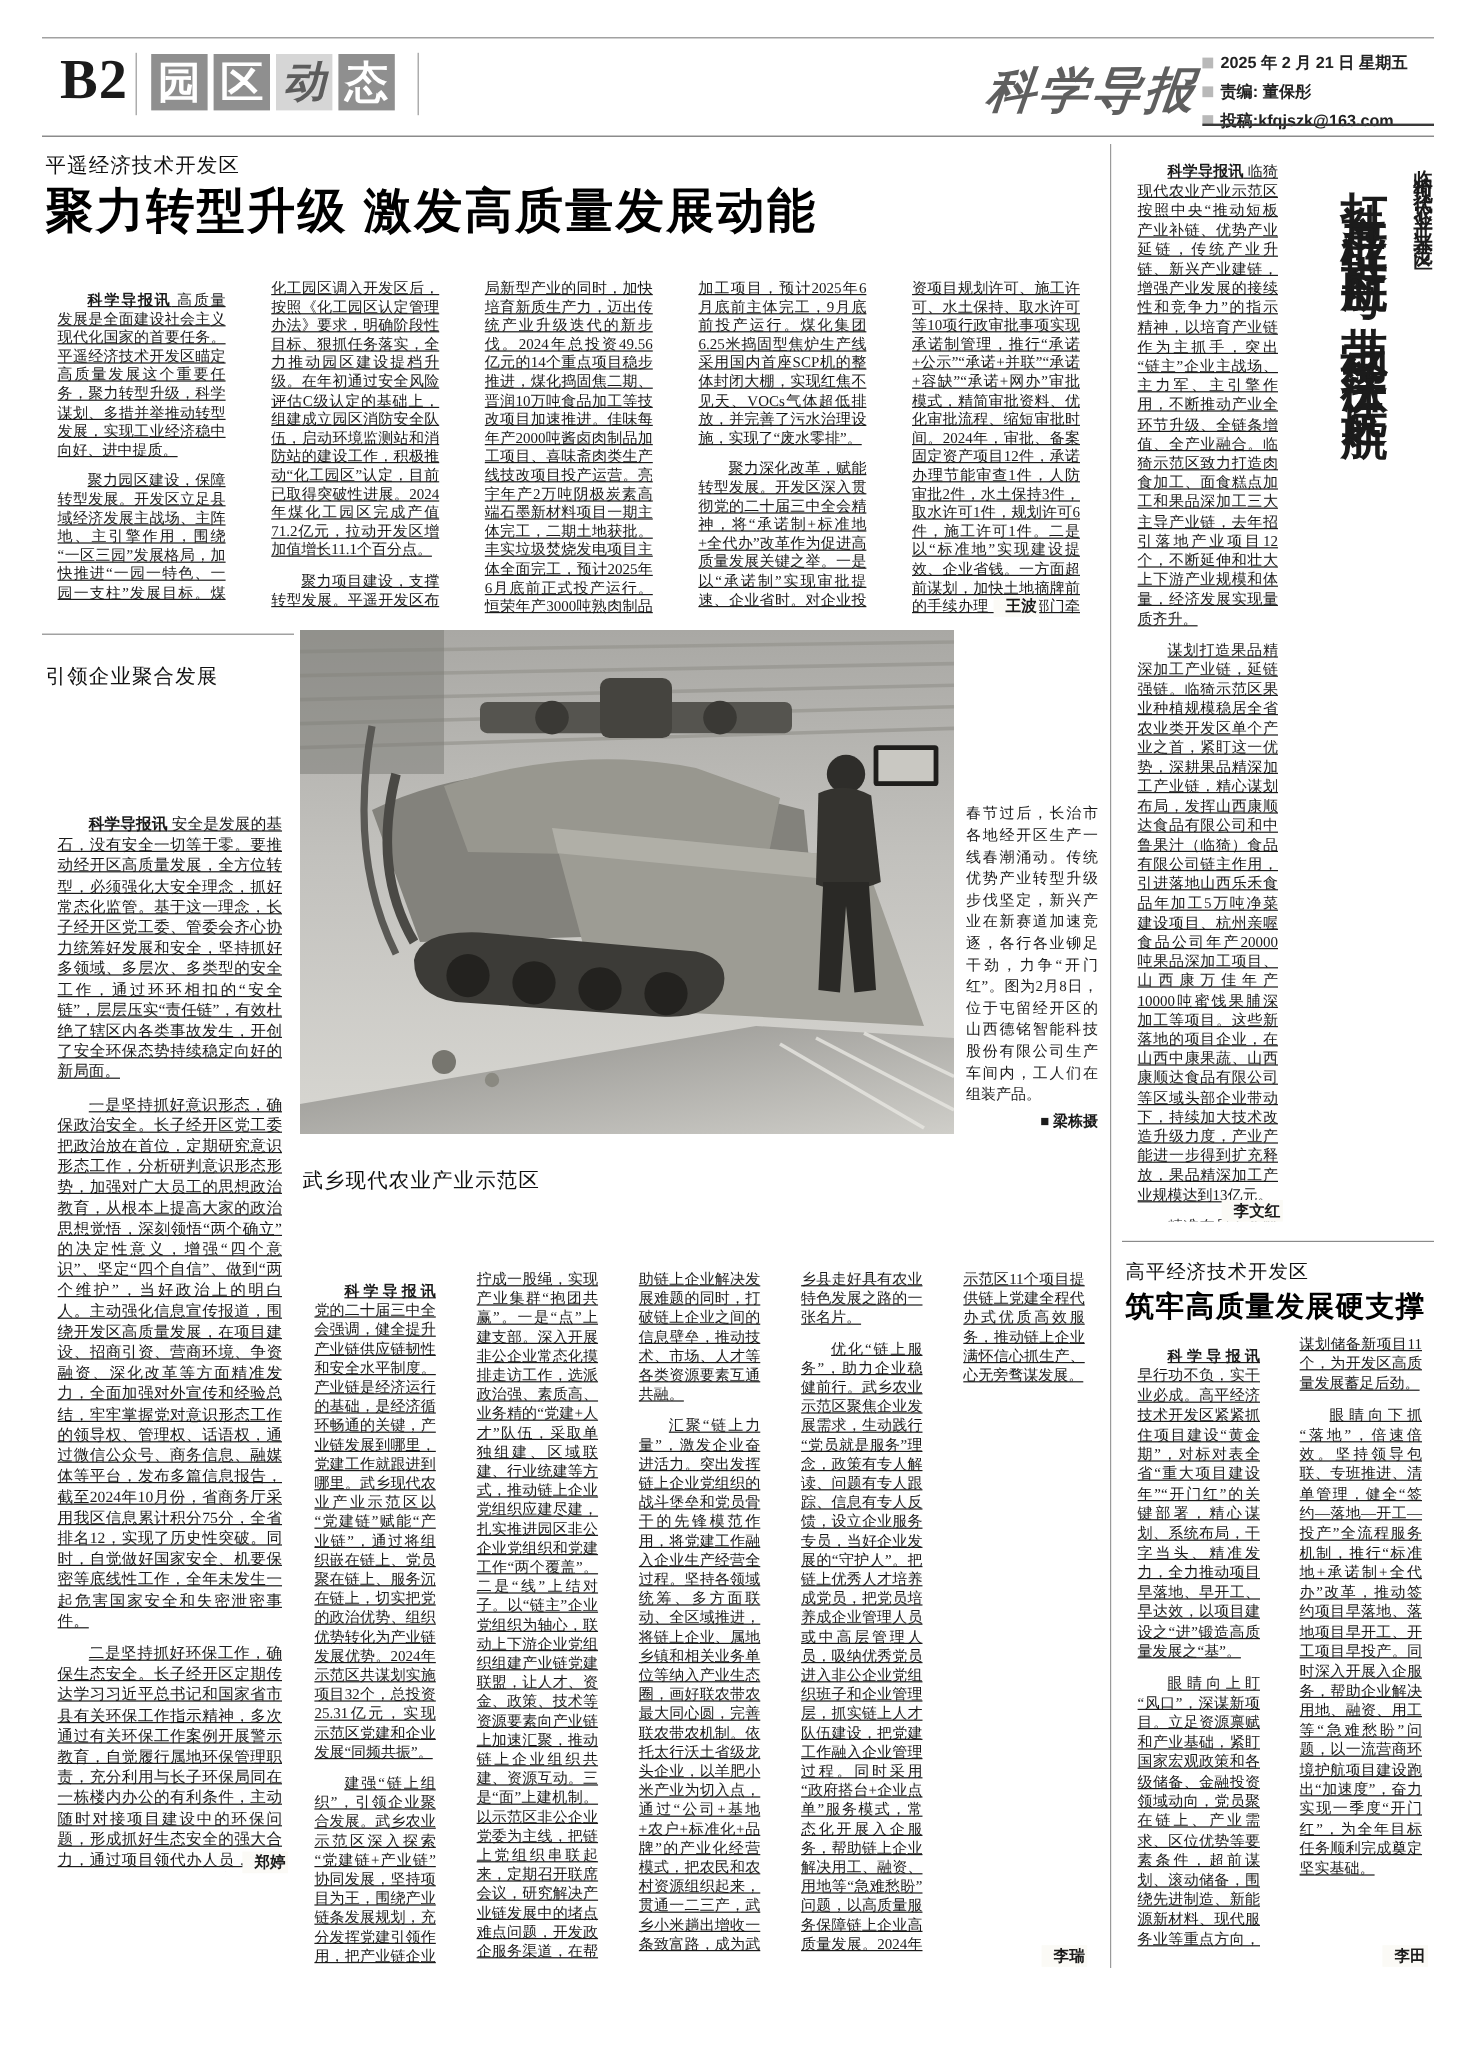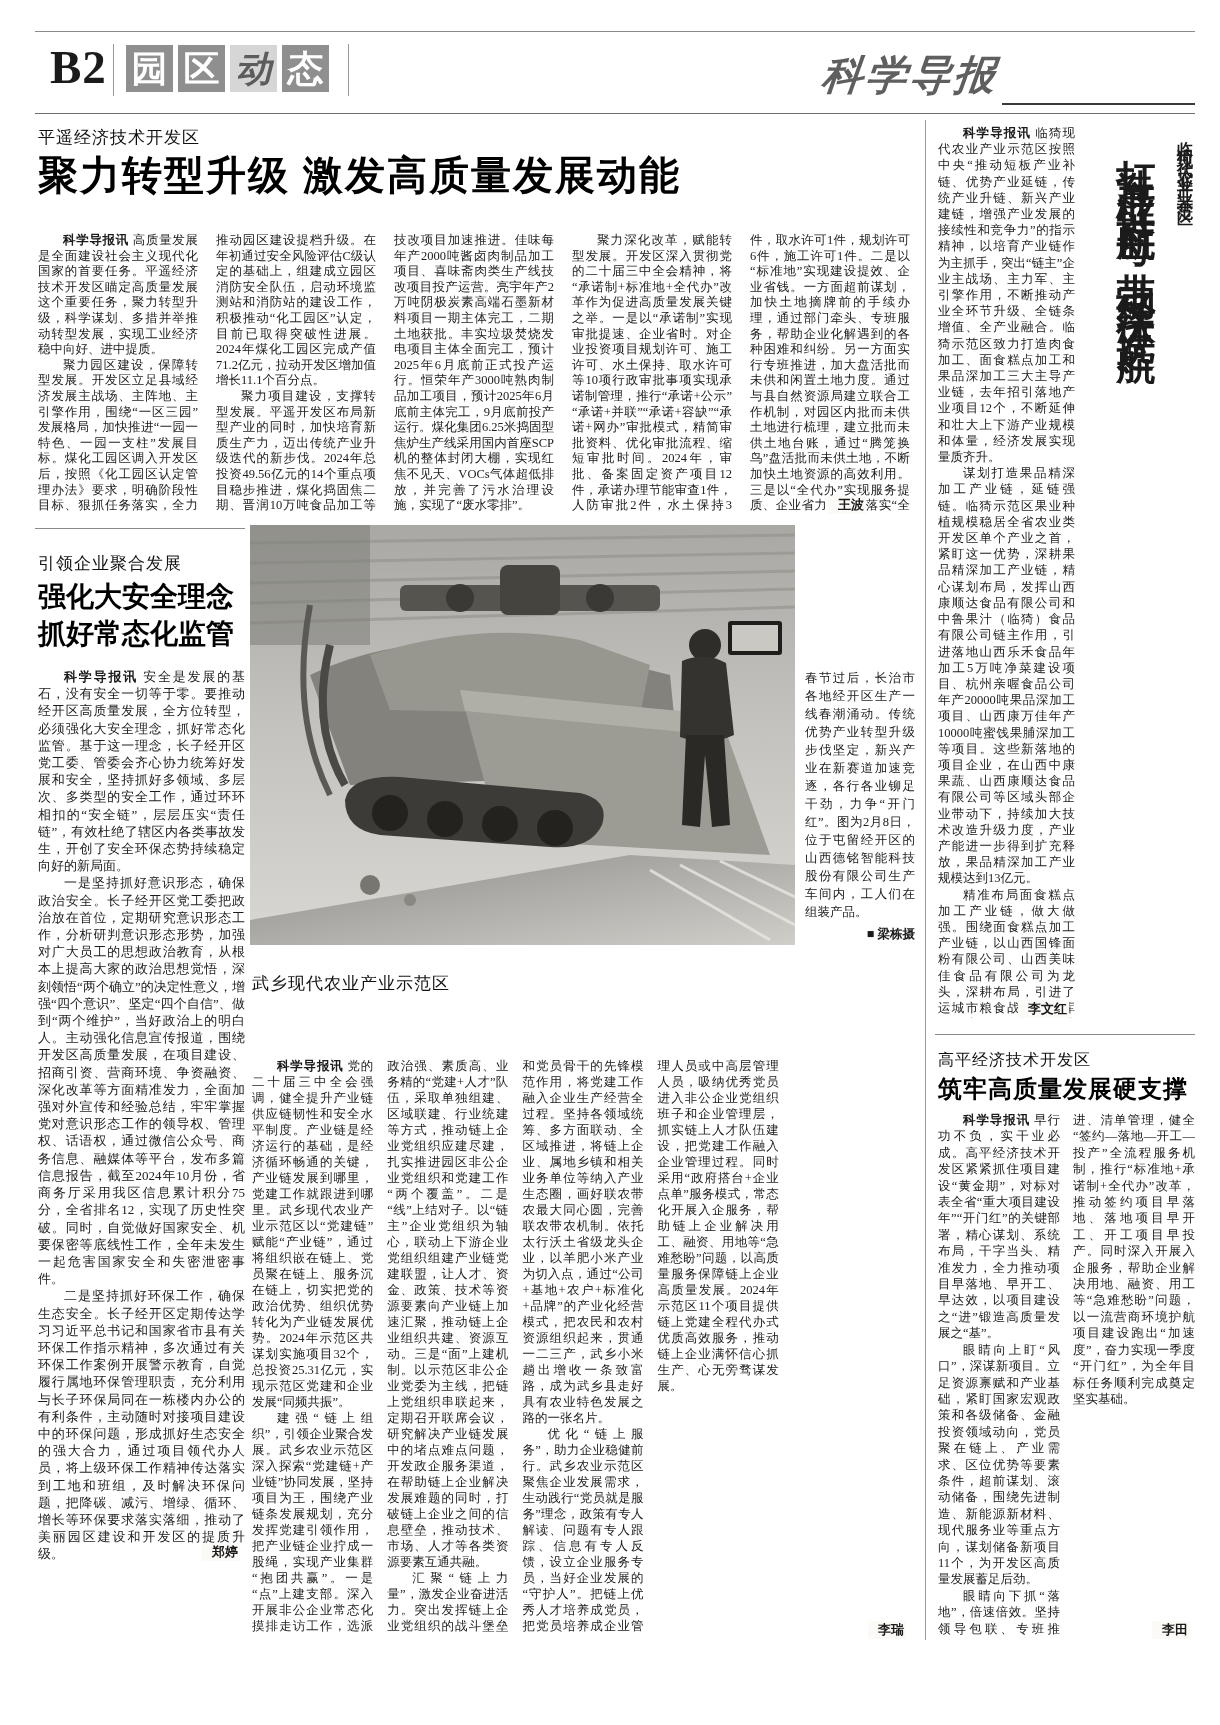--- a/index.html
+++ b/index.html
@@ -18,21 +18,21 @@
   #masthead{font-size:41px;font-weight:bold;color:#5f5f5f;font-style:italic;
             font-family:"DejaVu Serif",serif;transform:skewX(-6deg);letter-spacing:3px;}
   .hdr-line{font-family:"Liberation Sans",sans-serif;font-size:13.5px;font-weight:bold;color:#222;
             margin-bottom:6px;white-space:nowrap;}
   .sq{display:inline-block;width:9px;height:9px;background:#b9b9b9;margin-right:6px;}
   
   .kicker{font-size:17px;color:#111;letter-spacing:1px;}
   .headline-sans{font-family:"Liberation Sans","DejaVu Sans",sans-serif;font-weight:700;color:#000;}
   .headline-serif{font-family:"DejaVu Serif","Liberation Serif",serif;font-weight:bold;color:#000;}
   .body-flow{font-size:12.5px;line-height:15.6px;text-align:justify;overflow:hidden;column-fill:auto;}
-  .body-flow p{margin:0;text-indent:2em;}
+  .body-flow p{margin:10px;text-indent:2em;text-decoration:underline;}
   .wire{font-family:"Liberation Sans",sans-serif;font-weight:bold;}
   .sig-abs{position:absolute;font-weight:bold;font-size:13px;background:#fbfaf6;padding:0 2px 0 10px;}
   
   #pingyao-body{column-count:5;column-gap:18px;}
   #zhangzi-body{font-size:13px;line-height:17.2px;}
   #linyi-body{font-size:12.5px;line-height:16.2px;}
   #wuxiang-body{column-count:5;column-gap:14px;font-size:12.5px;line-height:16px;}
   #gaoping-body{column-count:2;column-gap:13px;font-size:12.5px;line-height:16.4px;}
   
   #linyi-vert{writing-mode:vertical-rl;text-align:left;}
@@ -54,43 +54,44 @@
   <div class="rule-v" style="left:113px;top:44px;height:52px;"></div>
 
   <div class="abs" style="left:126px;top:45px;">
     <span class="sec-box">园</span><span class="sec-box">区</span><span class="sec-box script">动</span><span class="sec-box">态</span>
   </div>
 
   <div class="rule-v" style="left:348px;top:44px;height:52px;"></div>
 
   <div class="abs" style="left:822px;top:48px;" id="masthead">科学导报</div>
 
+  <div class="abs" style="left:1002px;top:44px;">
+    <div class="hdr-line"><span class="sq"></span><span>2025 年 2 月 21 日 星期五</span></div>
+    <div class="hdr-line"><span class="sq"></span><span>责编: 董保彤</span></div>
+    <div class="hdr-line"><span class="sq"></span><span>投稿:kfqjszk@163.com</span></div>
+  </div>
   <div class="abs" style="left:1002px;top:103px;width:193px;height:2px;background:#3a3a3a;"></div>
 
   <div class="rule-h" style="left:35px;top:113px;width:1160px;background:#6f6f6f;"></div>
 
   <div class="abs kicker" style="left:38px;top:126px;text-align:center;">平遥经济技术开发区</div>
   <div class="abs headline-sans" style="left:38px;top:148px;width:880px;font-size:40px;letter-spacing:2px;">聚力转型升级  激发高质量发展动能</div>
 
   <div class="abs body-flow" id="pingyao-body" style="left:38px;top:233px;width:872px;height:281px;">
       <p><b class="wire">科学导报讯</b> 高质量发展是全面建设社会主义现代化国家的首要任务。平遥经济技术开发区瞄定高质量发展这个重要任务，聚力转型升级，科学谋划、多措并举推动转型发展，实现工业经济稳中向好、进中提质。</p>
       <p>聚力园区建设，保障转型发展。开发区立足县域经济发展主战场、主阵地、主引擎作用，围绕“一区三园”发展格局，加快推进“一园一特色、一园一支柱”发展目标。煤化工园区调入开发区后，按照《化工园区认定管理办法》要求，明确阶段性目标、狠抓任务落实，全力推动园区建设提档升级。在年初通过安全风险评估C级认定的基础上，组建成立园区消防安全队伍，启动环境监测站和消防站的建设工作，积极推动“化工园区”认定，目前已取得突破性进展。2024年煤化工园区完成产值71.2亿元，拉动开发区增加值增长11.1个百分点。</p>
       <p>聚力项目建设，支撑转型发展。平遥开发区布局新型产业的同时，加快培育新质生产力，迈出传统产业升级迭代的新步伐。2024年总投资49.56亿元的14个重点项目稳步推进，煤化捣固焦二期、晋润10万吨食品加工等技改项目加速推进。佳味每年产2000吨酱卤肉制品加工项目、喜味斋肉类生产线技改项目投产运营。亮宇年产2万吨阴极炭素高端石墨新材料项目一期主体完工，二期土地获批。丰实垃圾焚烧发电项目主体全面完工，预计2025年6月底前正式投产运行。恒荣年产3000吨熟肉制品加工项目，预计2025年6月底前主体完工，9月底前投产运行。煤化集团6.25米捣固型焦炉生产线采用国内首座SCP机的整体封闭大棚，实现红焦不见天、VOCs气体超低排放，并完善了污水治理设施，实现了“废水零排”。</p>
       <p>聚力深化改革，赋能转型发展。开发区深入贯彻党的二十届三中全会精神，将“承诺制+标准地+全代办”改革作为促进高质量发展关键之举。一是以“承诺制”实现审批提速、企业省时。对企业投资项目规划许可、施工许可、水土保持、取水许可等10项行政审批事项实现承诺制管理，推行“承诺+公示”“承诺+并联”“承诺+容缺”“承诺+网办”审批模式，精简审批资料、优化审批流程、缩短审批时间。2024年，审批、备案固定资产项目12件，承诺办理节能审查1件，人防审批2件，水土保持3件，取水许可1件，规划许可6件，施工许可1件。二是以“标准地”实现建设提效、企业省钱。一方面超前谋划，加快土地摘牌前的手续办理，通过部门牵头、专班服务，帮助企业化解遇到的各种困难和纠纷。另一方面实行专班推进，加大盘活批而未供和闲置土地力度。通过与县自然资源局建立联合工作机制，对园区内批而未供土地进行梳理，建立批而未供土地台账，通过“腾笼换鸟”盘活批而未供土地，不断加快土地资源的高效利用。三是以“全代办”实现服务提质、企业省力。严格落实“全代办”，开发区进一步加强全代办服务，建立了“全员代办、全域覆盖、专班推进、负责到底”的帮办代办体系，为项目提供全周期、全方位贴心“管家服务”。同时，将“市场主体迁移”纳入“高效办成一件事”改革举措，今年以来对市场主体设立登记变更、特种设备登记、项目立项等事项提供代办服务，共计87件（次），其中：高效办理市场主体迁移7件，设立登记9件，变更登记23件，股权冻结2件，股权出质2件。</p>
     </div>
   <span class="sig-abs" style="left:828px;top:496px;">王波</span>
 
   <div class="rule-v" style="left:925px;top:120px;height:1520px;"></div>
 
   <div class="rule-h" style="left:35px;top:528px;width:210px;"></div>
   <div class="abs kicker" style="left:38px;top:552px;">引领企业聚合发展</div>
-  <div class="abs headline-sans" style="left:38px;top:578px;font-size:28px;line-height:37px;">
-    <div>强化大安全理念</div>
-    <div>抓好常态化监管</div>
-  </div>
   <div class="abs body-flow" id="zhangzi-body" style="left:38px;top:668px;width:207px;height:892px;">
       <p><b class="wire">科学导报讯</b> 安全是发展的基石，没有安全一切等于零。要推动经开区高质量发展，全方位转型，必须强化大安全理念，抓好常态化监管。基于这一理念，长子经开区党工委、管委会齐心协力统筹好发展和安全，坚持抓好多领域、多层次、多类型的安全工作，通过环环相扣的“安全链”，层层压实“责任链”，有效杜绝了辖区内各类事故发生，开创了安全环保态势持续稳定向好的新局面。</p>
       <p>一是坚持抓好意识形态，确保政治安全。长子经开区党工委把政治放在首位，定期研究意识形态工作，分析研判意识形态形势，加强对广大员工的思想政治教育，从根本上提高大家的政治思想觉悟，深刻领悟“两个确立”的决定性意义，增强“四个意识”、坚定“四个自信”、做到“两个维护”，当好政治上的明白人。主动强化信息宣传报道，围绕开发区高质量发展，在项目建设、招商引资、营商环境、争资融资、深化改革等方面精准发力，全面加强对外宣传和经验总结，牢牢掌握党对意识形态工作的领导权、管理权、话语权，通过微信公众号、商务信息、融媒体等平台，发布多篇信息报告，截至2024年10月份，省商务厅采用我区信息累计积分75分，全省排名12，实现了历史性突破。同时，自觉做好国家安全、机要保密等底线性工作，全年未发生一起危害国家安全和失密泄密事件。</p>
       <p>二是坚持抓好环保工作，确保生态安全。长子经开区定期传达学习习近平总书记和国家省市县有关环保工作指示精神，多次通过有关环保工作案例开展警示教育，自觉履行属地环保管理职责，充分利用与长子环保局同在一栋楼内办公的有利条件，主动随时对接项目建设中的环保问题，形成抓好生态安全的强大合力，通过项目领代办人员，将上级环保工作精神传达落实到工地和班组，及时解决环保问题，把降碳、减污、增绿、循环、增长等环保要求落实落细，推动了美丽园区建设和开发区的提质升级。</p>
     </div>
   <span class="sig-abs" style="left:202px;top:1543px;text-align:right;">郑婷</span>
 
   <div class="abs" style="left:250px;top:525px;width:545px;height:420px;">
     <svg width="545" height="420" viewBox="0 0 545 420" xmlns="http://www.w3.org/2000/svg">
       <defs>

